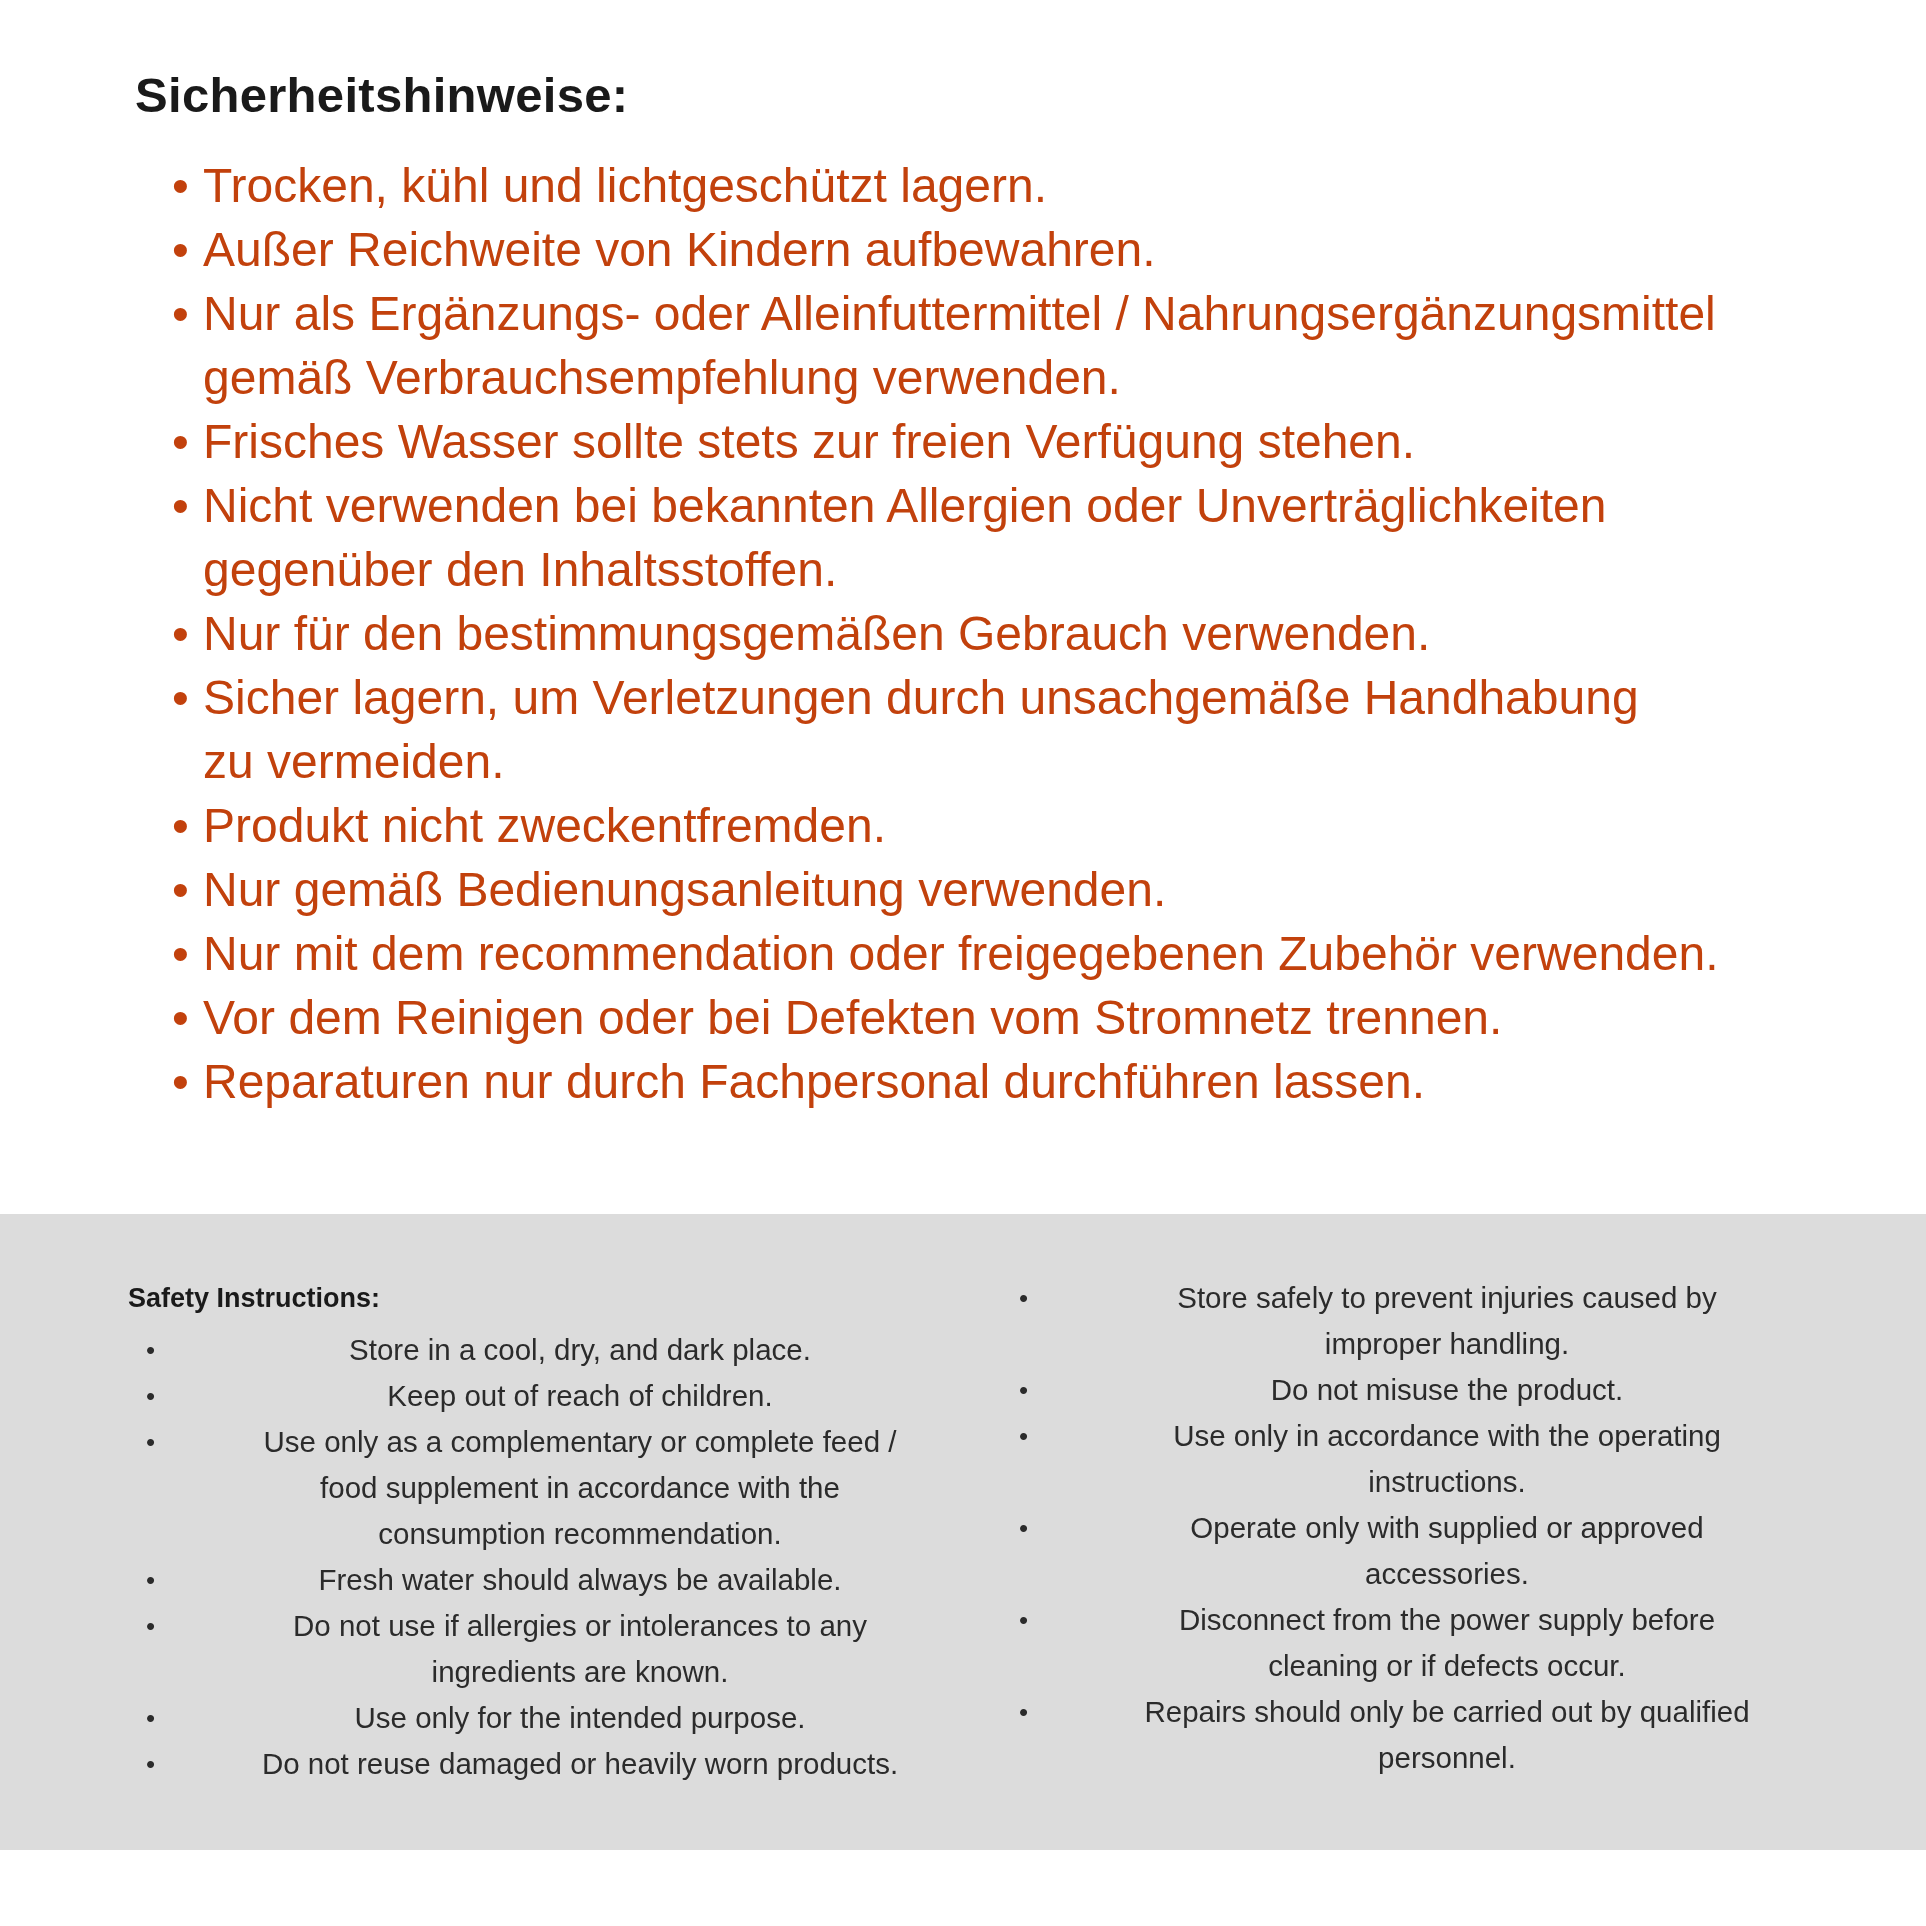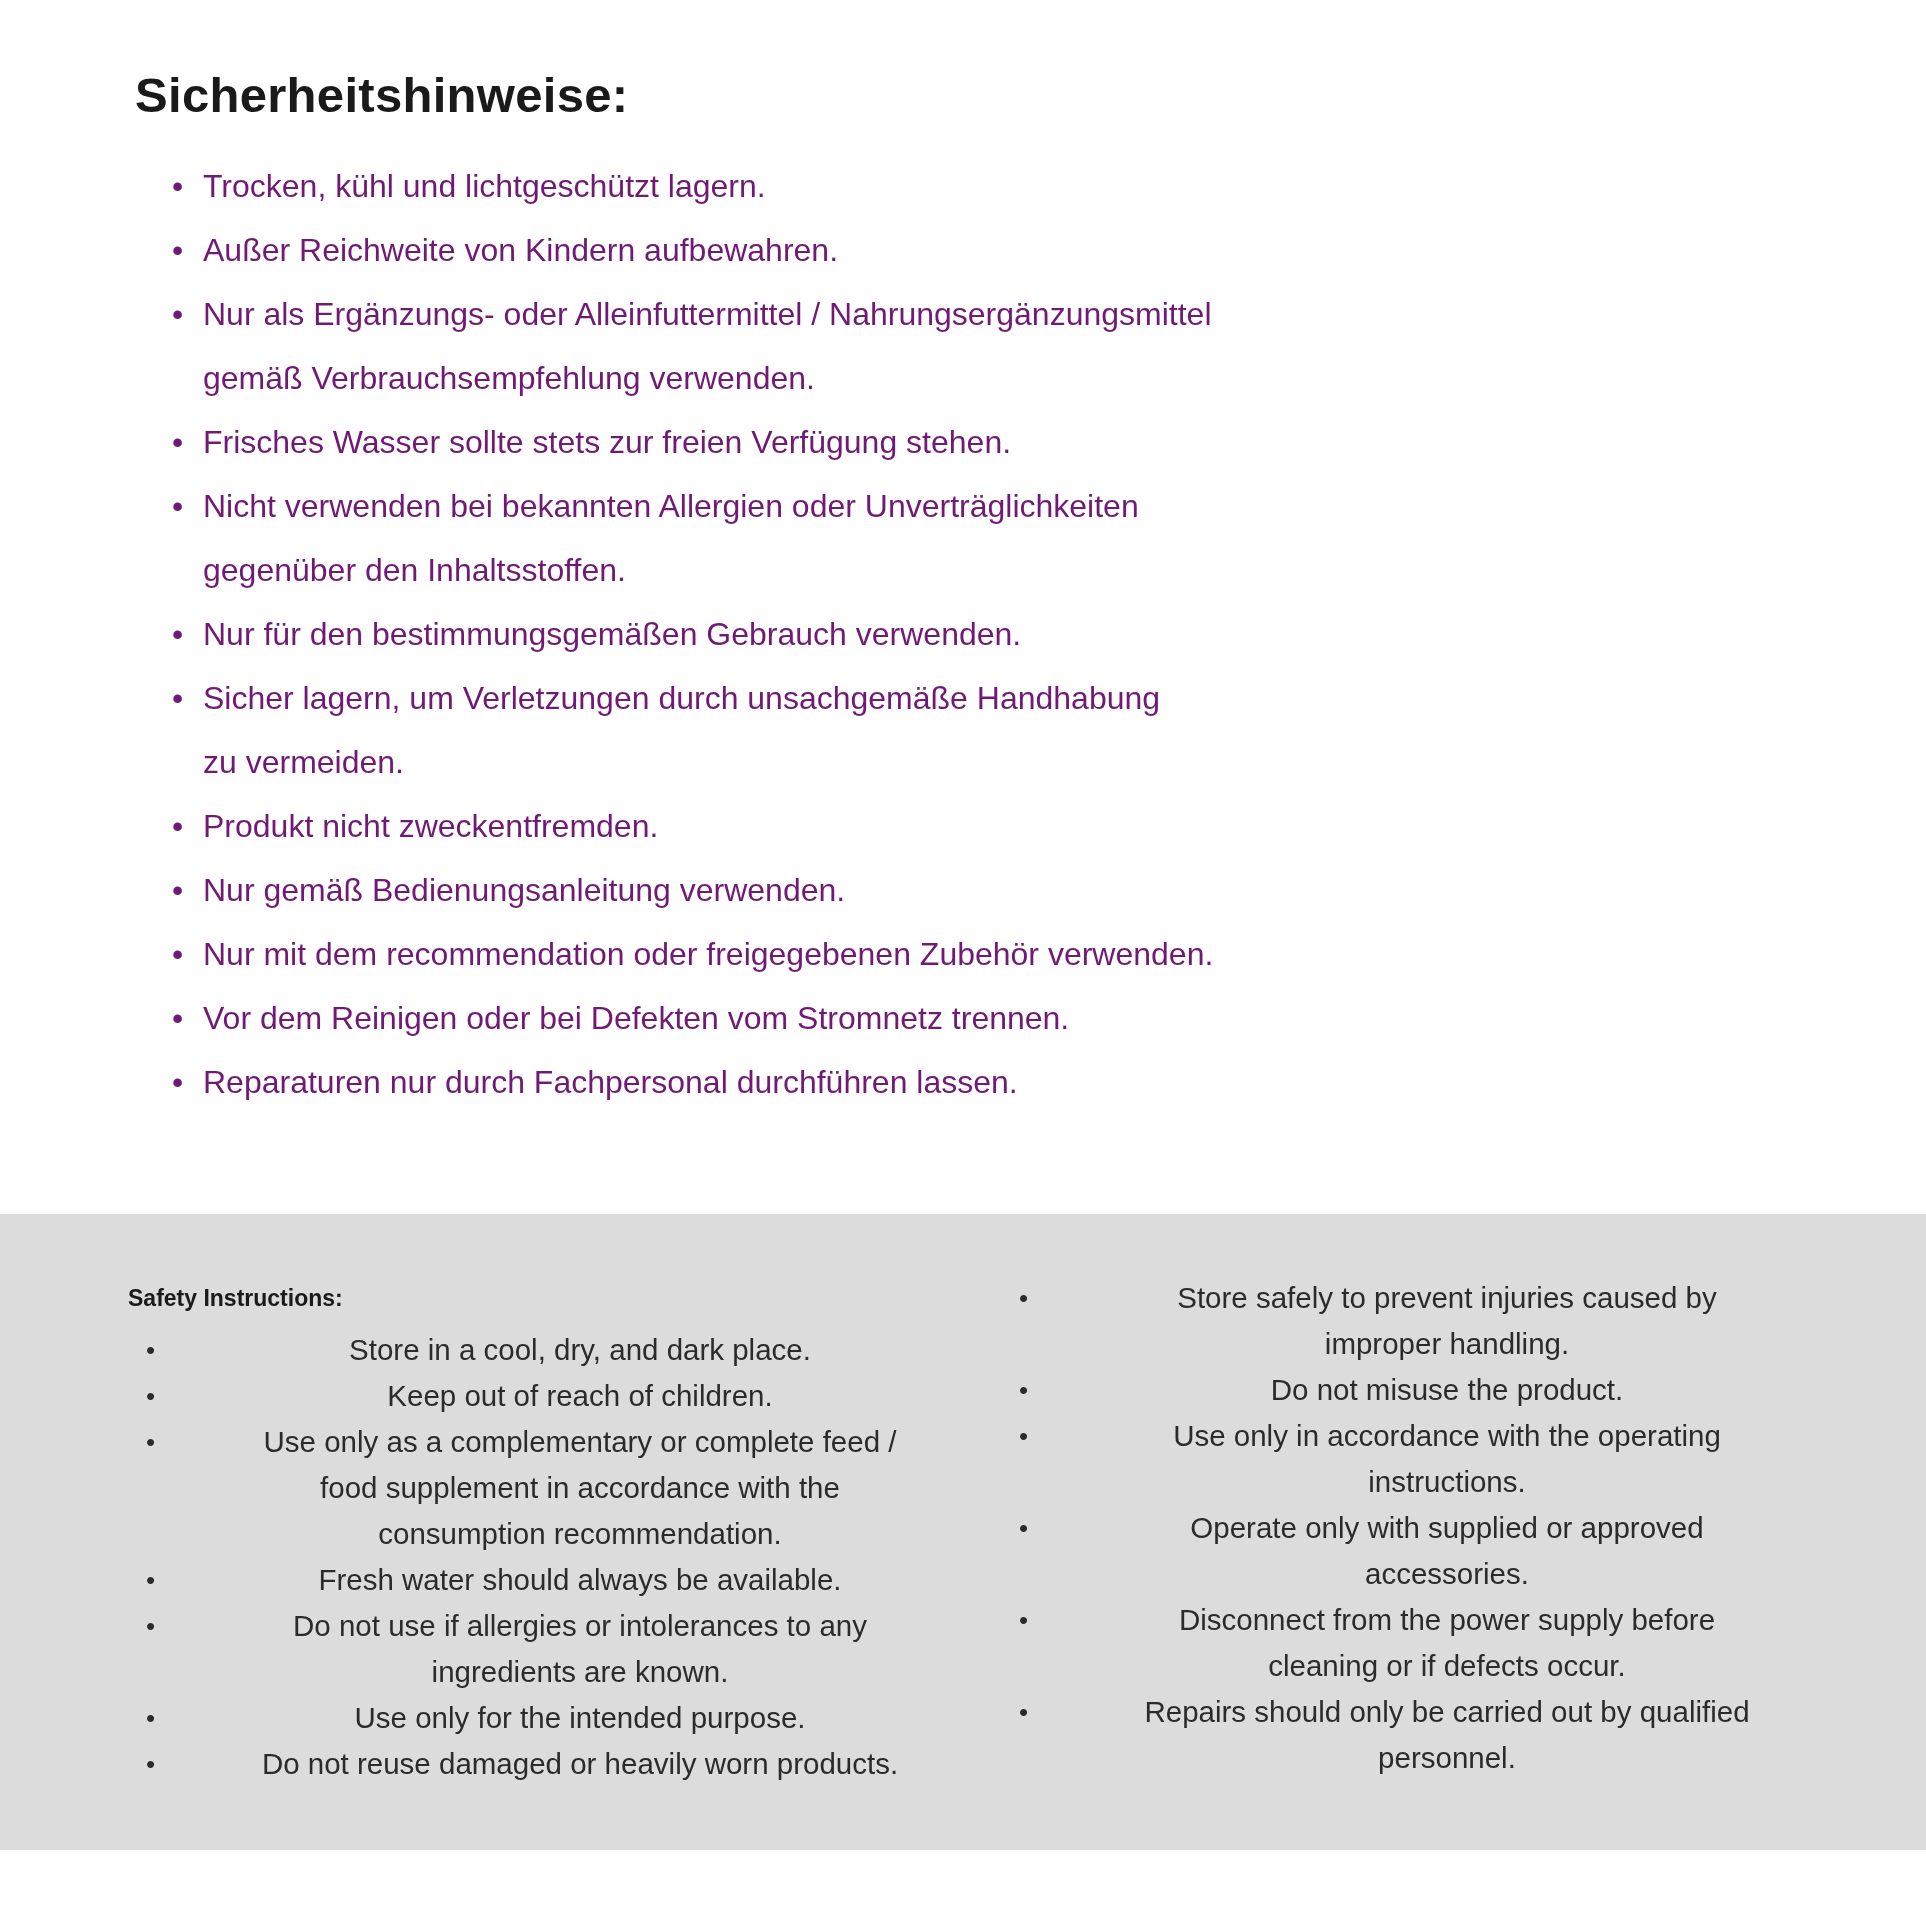--- a/index.html
+++ b/index.html
@@ -30,44 +30,44 @@
   }
   .de-list {
     list-style: none;
     margin: 0 0 0 37px;
     padding: 0;
     max-width: 1618px;
   }
   .de-list li {
     position: relative;
     padding-left: 31px;
-    font-size: 32px;
+    font-size: 48px;
     line-height: 64px;
     white-space: pre-line;
-    color: #701a75;
+    color: #c2410c;
   }
   .de-list li::before {
     content: "\2022";
     position: absolute;
     left: 0;
     top: 0;
   }
   
   .en-section {
     box-sizing: border-box;
     height: 636px;
     background: #dcdcdc;
     display: grid;
     grid-template-columns: 860px 1fr;
     column-gap: 31px;
     padding: 61px 77px 0 128px;
   }
   .en-title {
     margin: 0 0 6.4px 0;
-    font-size: 23px;
+    font-size: 27px;
     font-weight: 700;
     color: #1a1a1a;
     line-height: 46px;
   }
   .en-list {
     list-style: none;
     margin: 0 0 0 18px;
     padding: 0;
     text-align: center;
   }

